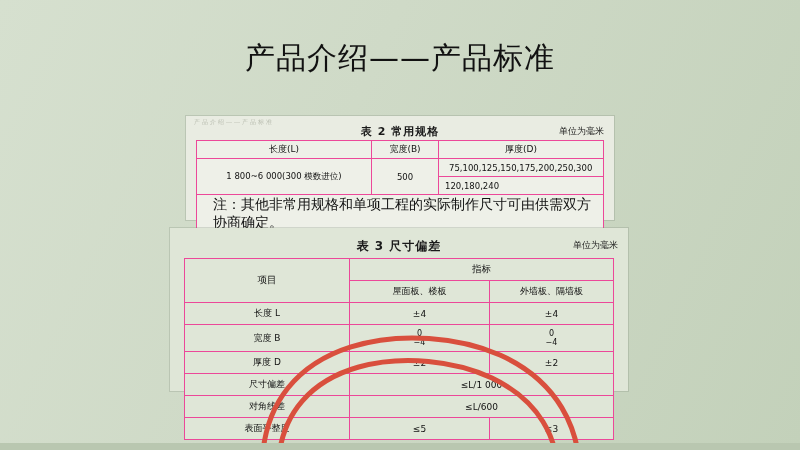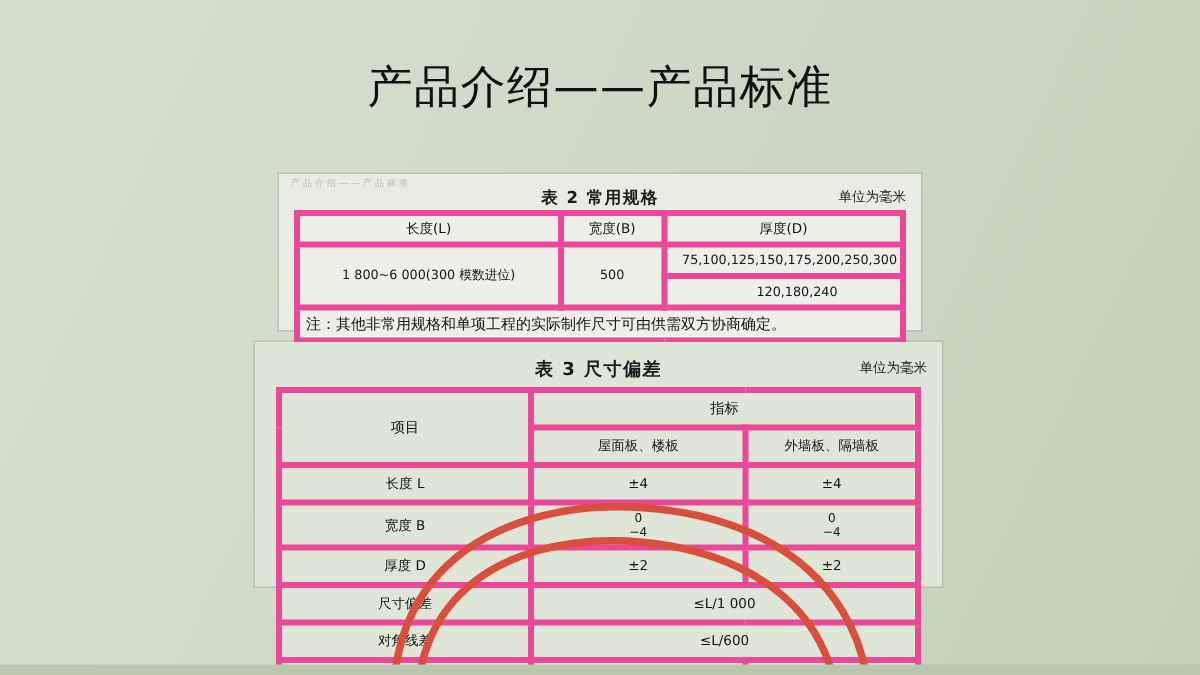--- a/index.html
+++ b/index.html
@@ -87,42 +87,42 @@
     color: #1a1a1a;
     font-family: Liberation Serif, serif;
   }
 
   table.doc {
     border-collapse: collapse;
     font-family: "DejaVu Sans", "Liberation Sans", sans-serif;
     color: #111;
   }
   table.doc td, table.doc th {
-    border: 4px solid #ec4899;
+    border: 1px solid #ec4899;
     text-align: center;
     vertical-align: middle;
     font-weight: normal;
     padding: 1px 2px;
   }
 
   
   .t1 {
     position: absolute;
     left: 10px;
     top: 24px;
     width: 408px;
     font-size: 8.5px;
     background: #eef0e8;
   }
   .t1 td { height: 15px; }
   .t1 .hdr { font-size: 9px; }
   .t1 .note {
     text-align: left;
-    padding-left: 4px;
-    font-size: 10px;
+    padding-left: 16px;
+    font-size: 14px;
     height: 16px;
   }
 
   
   .t3wrap {
     position: absolute;
     left: 14px;
     top: 30px;
     width: 430px;
   }
@@ -170,21 +170,21 @@
         <td class="hdr" style="width:170px;">长度(L)</td>
         <td class="hdr" style="width:62px;">宽度(B)</td>
         <td class="hdr">厚度(D)</td>
       </tr>
       <tr>
         <td rowspan="2">1 800~6 000(300 模数进位)</td>
         <td rowspan="2">500</td>
         <td style="text-align:left;padding-left:10px;">75,100,125,150,175,200,250,300</td>
       </tr>
       <tr>
-        <td style="text-align:center;padding-left:20px;">120,180,240</td>
+        <td style="text-align:left;padding-left:6px;">120,180,240</td>
       </tr>
       <tr>
         <td class="note" colspan="3">注：其他非常用规格和单项工程的实际制作尺寸可由供需双方协商确定。</td>
       </tr>
     </tbody>
       </table>
   </div>
 
   <div class="scan scan-bottom">
     <div class="tbl-caption" style="position:absolute;left:0;top:10px;width:458px;font-size:12px;">表 3   尺寸偏差</div>

